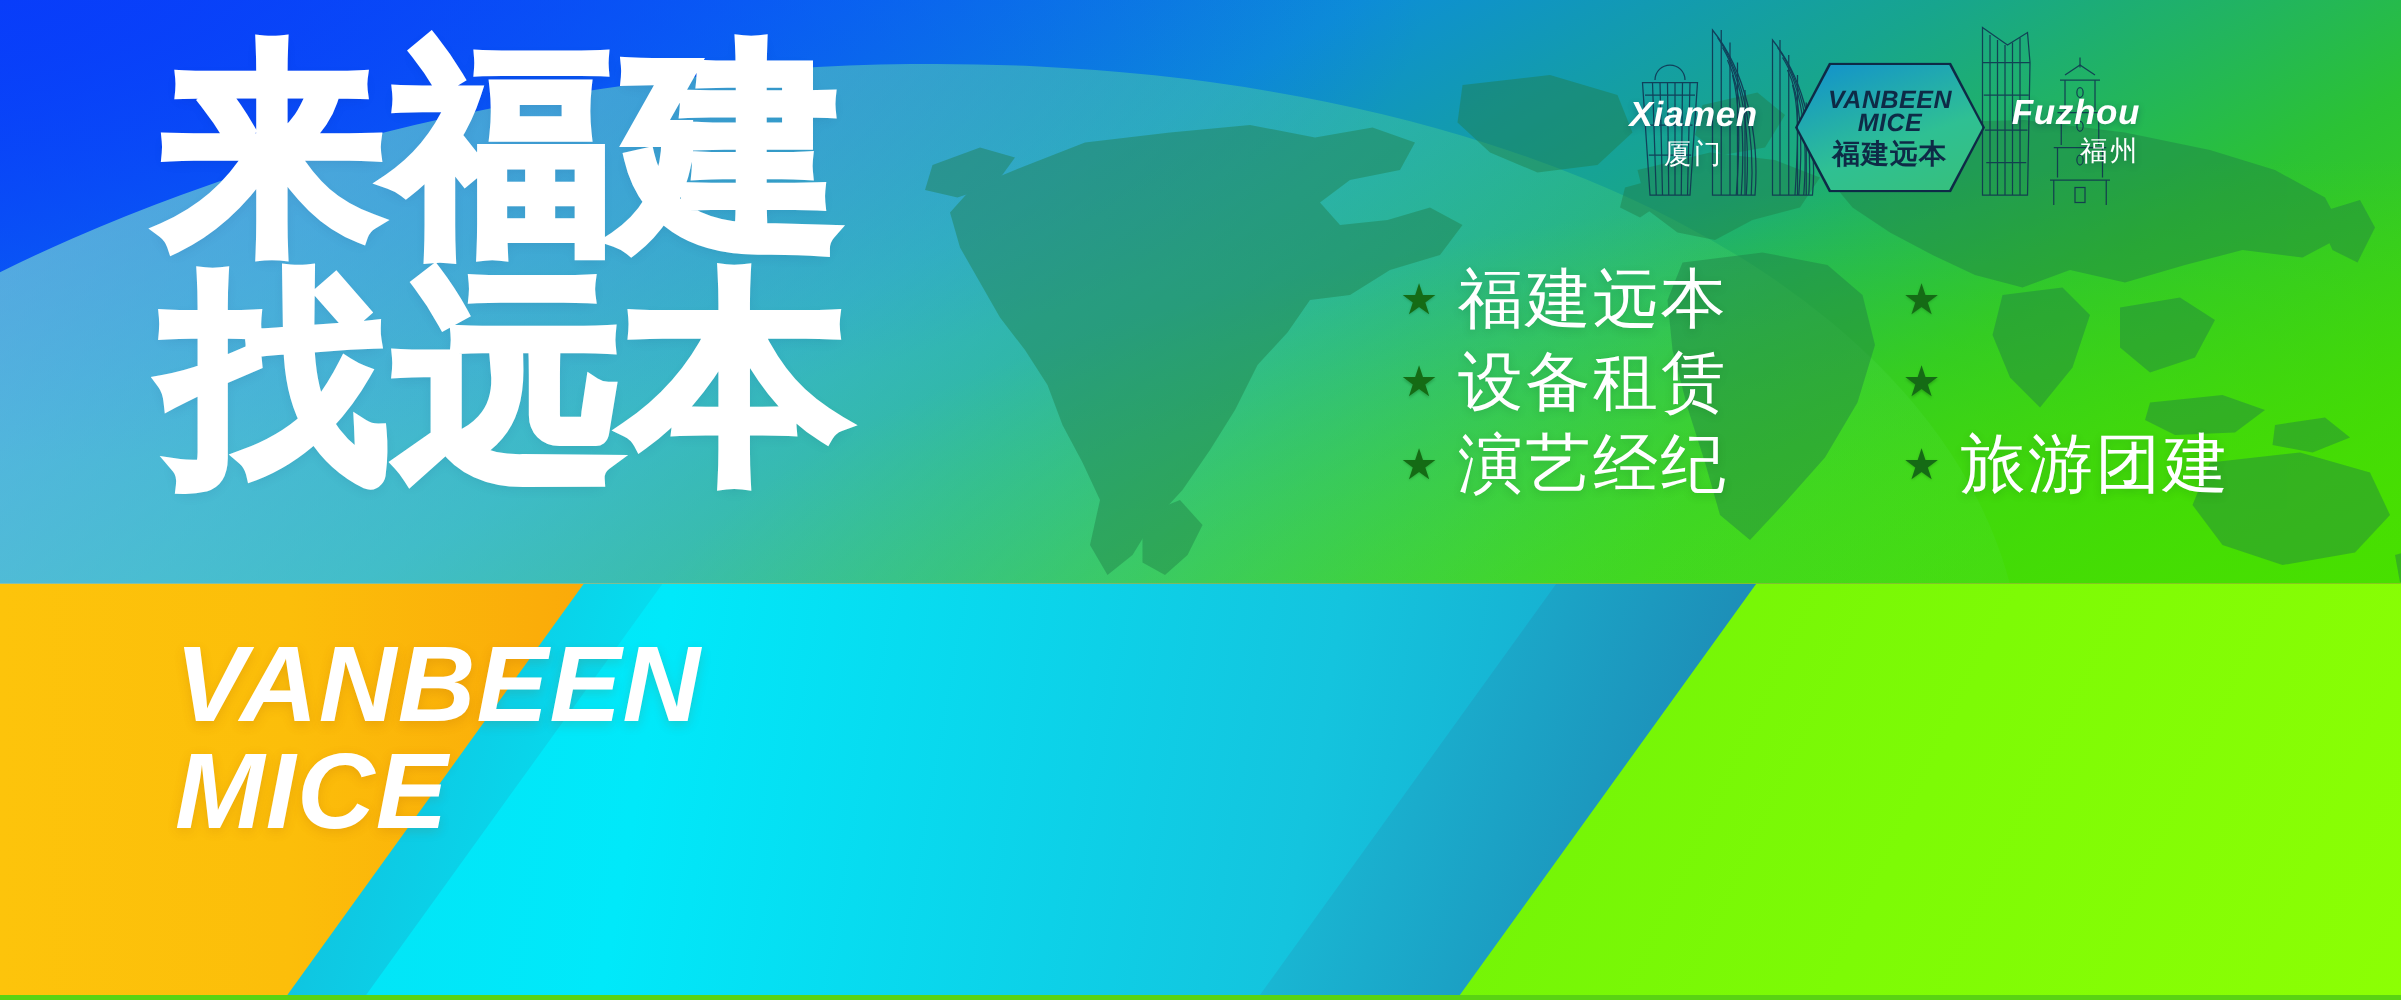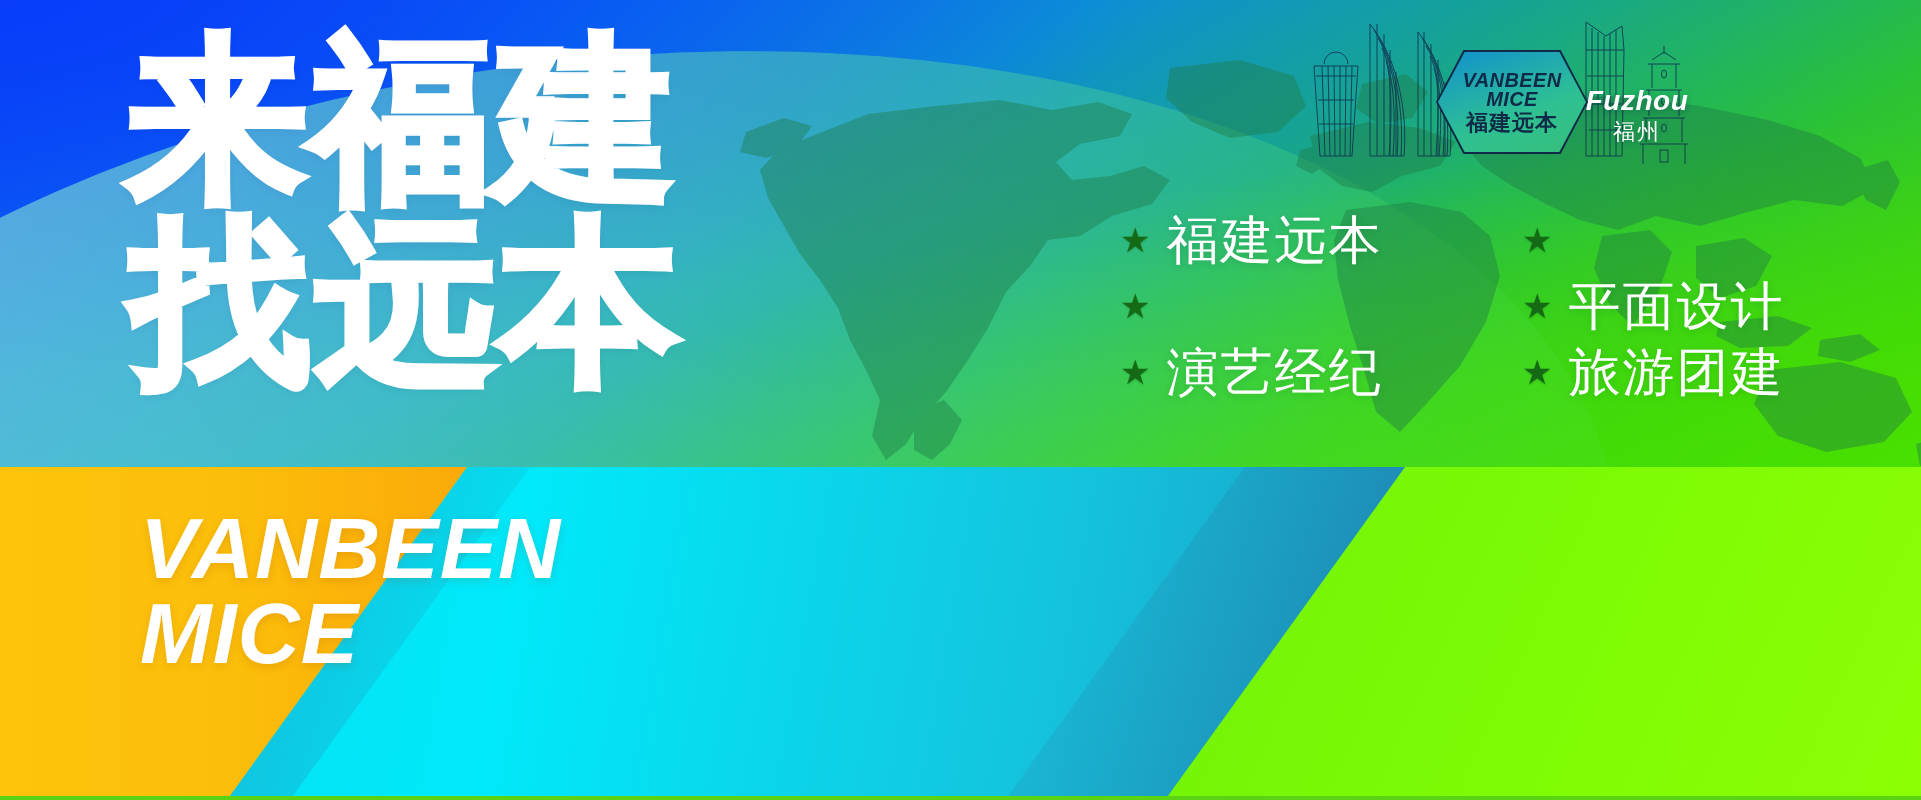--- a/index.html
+++ b/index.html
@@ -100,21 +100,21 @@
   .city-label .cn{
     display:block;
     font-size:22px;
     font-weight:400;
     font-style:normal;
     letter-spacing:2px;
     line-height:1.25;
     margin-top:3px;
   }
   .city-xiamen{ left:-20px; top:74px; width:150px; }
-  .city-fuzhou{ left:262px; top:83px; width:150px; }
+  .city-fuzhou{ left:262px; top:72px; width:150px;text-align:right; }
 
   
   .hex-badge{
     position:absolute;
     left:136px; top:46px;
     width:152px; height:104px;
     display:flex;
     flex-direction:column;
     align-items:center;
     justify-content:center;
@@ -355,20 +355,24 @@
               <path d="M343 140 L343 160 M385 140 L385 160"></path>
               <ellipse cx="364" cy="70" rx="2.5" ry="4"></ellipse>
               <ellipse cx="364" cy="97" rx="2.5" ry="4"></ellipse>
               <ellipse cx="364" cy="124" rx="2.5" ry="4"></ellipse>
               <rect x="360" y="146" width="8" height="12"></rect>
             </g>
           </g>
         </svg>
       </div>
 
+      <div class="city-label city-xiamen">
+        <span class="en">Xiamen</span>
+        <span class="cn">厦门</span>
+      </div>
 
       <div class="city-label city-fuzhou">
         <span class="en">Fuzhou</span>
         <span class="cn">福州</span>
       </div>
 
       <div class="hex-badge">
         <div class="hex-outline"></div>
         <div class="hex-inner"></div>
         <div class="hex-text">
@@ -382,24 +386,24 @@
     <div class="services">
       <div class="service">
         <span class="star">★</span>
         <span class="txt">福建远本</span>
       </div>
       <div class="service">
         <span class="star">★</span>
       </div>
       <div class="service">
         <span class="star">★</span>
-      </div>
-      <div class="service">
-        <span class="star">★</span>
-        <span class="txt">平面设计</span>
+        <span class="txt">设备租赁</span>
+      </div>
+      <div class="service">
+        <span class="star">★</span>
       </div>
       <div class="service">
         <span class="star">★</span>
         <span class="txt">演艺经纪</span>
       </div>
       <div class="service">
         <span class="star">★</span>
         <span class="txt">旅游团建</span>
       </div>
     </div>

